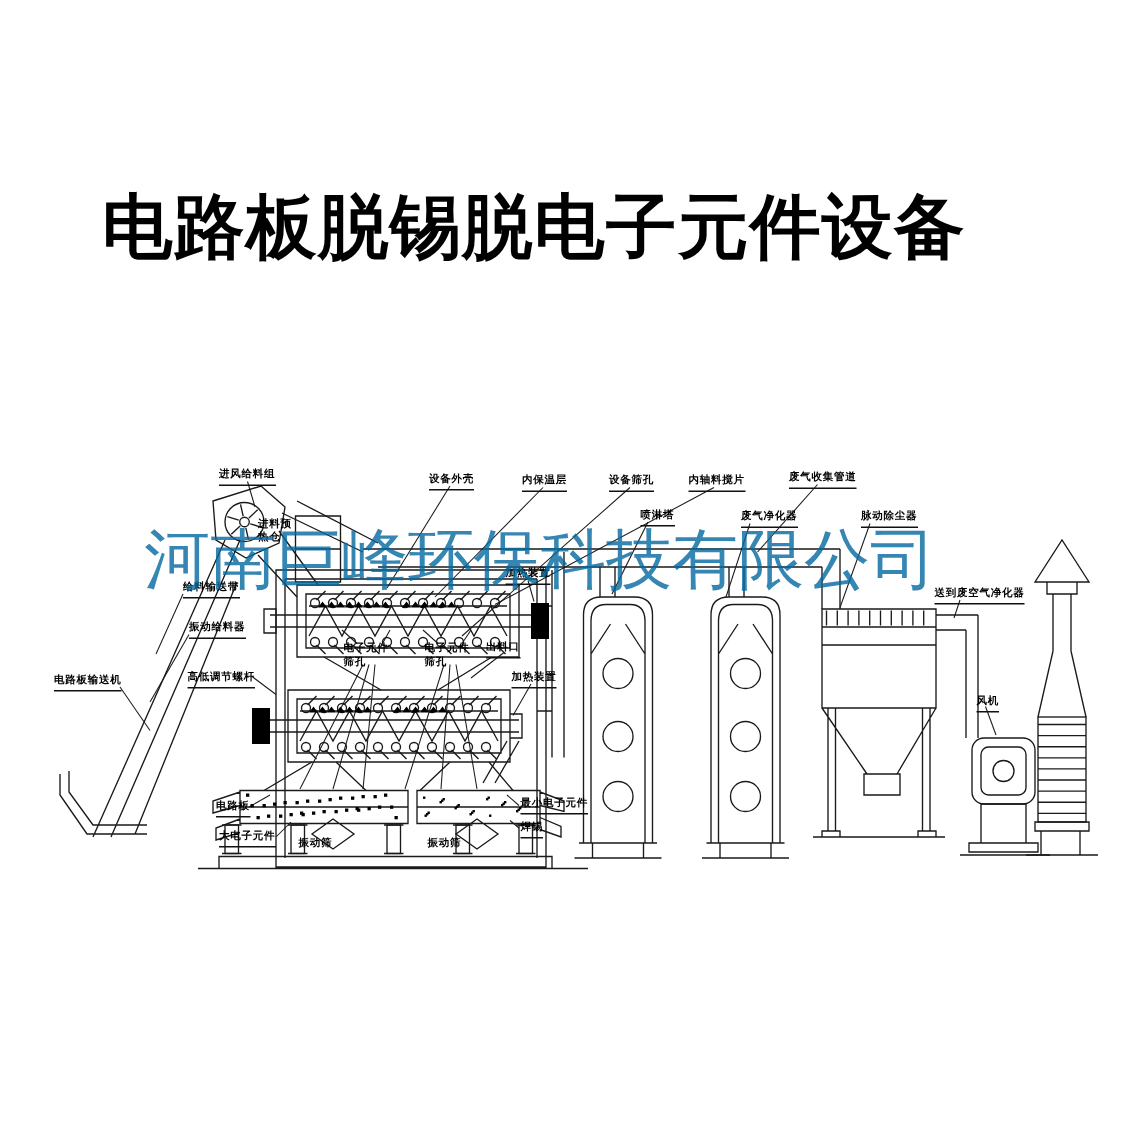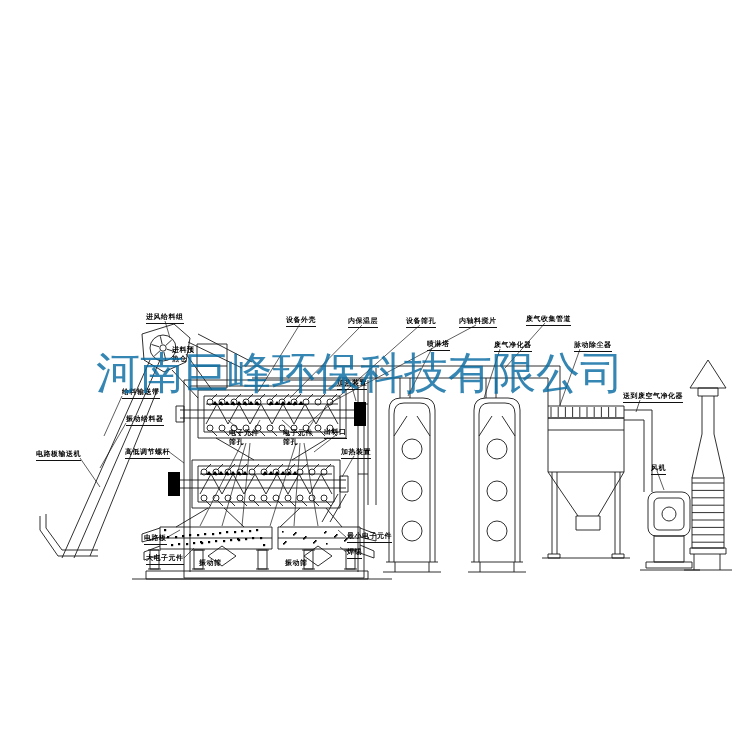--- a/index.html
+++ b/index.html
@@ -13,20 +13,21 @@
   #art{position:absolute;left:0;top:0;z-index:2;}
   .lbl{position:absolute;z-index:3;font-size:7px;font-weight:bold;color:#000;line-height:1.25;
        letter-spacing:.5px;white-space:nowrap;}
   .lbl.wrap{white-space:normal;}
   .lbl.u{border-bottom:1px solid #111;padding-bottom:1px;}
 </style>
 </head>
 <body>
 
 <div id="stage">
+  <div id="title">电路板脱锡脱电子元件设备</div>
   <div id="watermark">河南巨峰环保科技有限公司</div>
 
   <svg id="art" width="750" height="750" viewBox="0 0 750 750">
     <g stroke="#1a1a1a" stroke-width="0.9" fill="none">
 
       <g>
         <path d="M62,558 L150,360 M74,558 L160,360 M90,556 L158,388
                  M40,516 L40,530 L58,556 L98,556 M46,514 L46,528 L62,550 L98,550"></path>
       </g>
 

